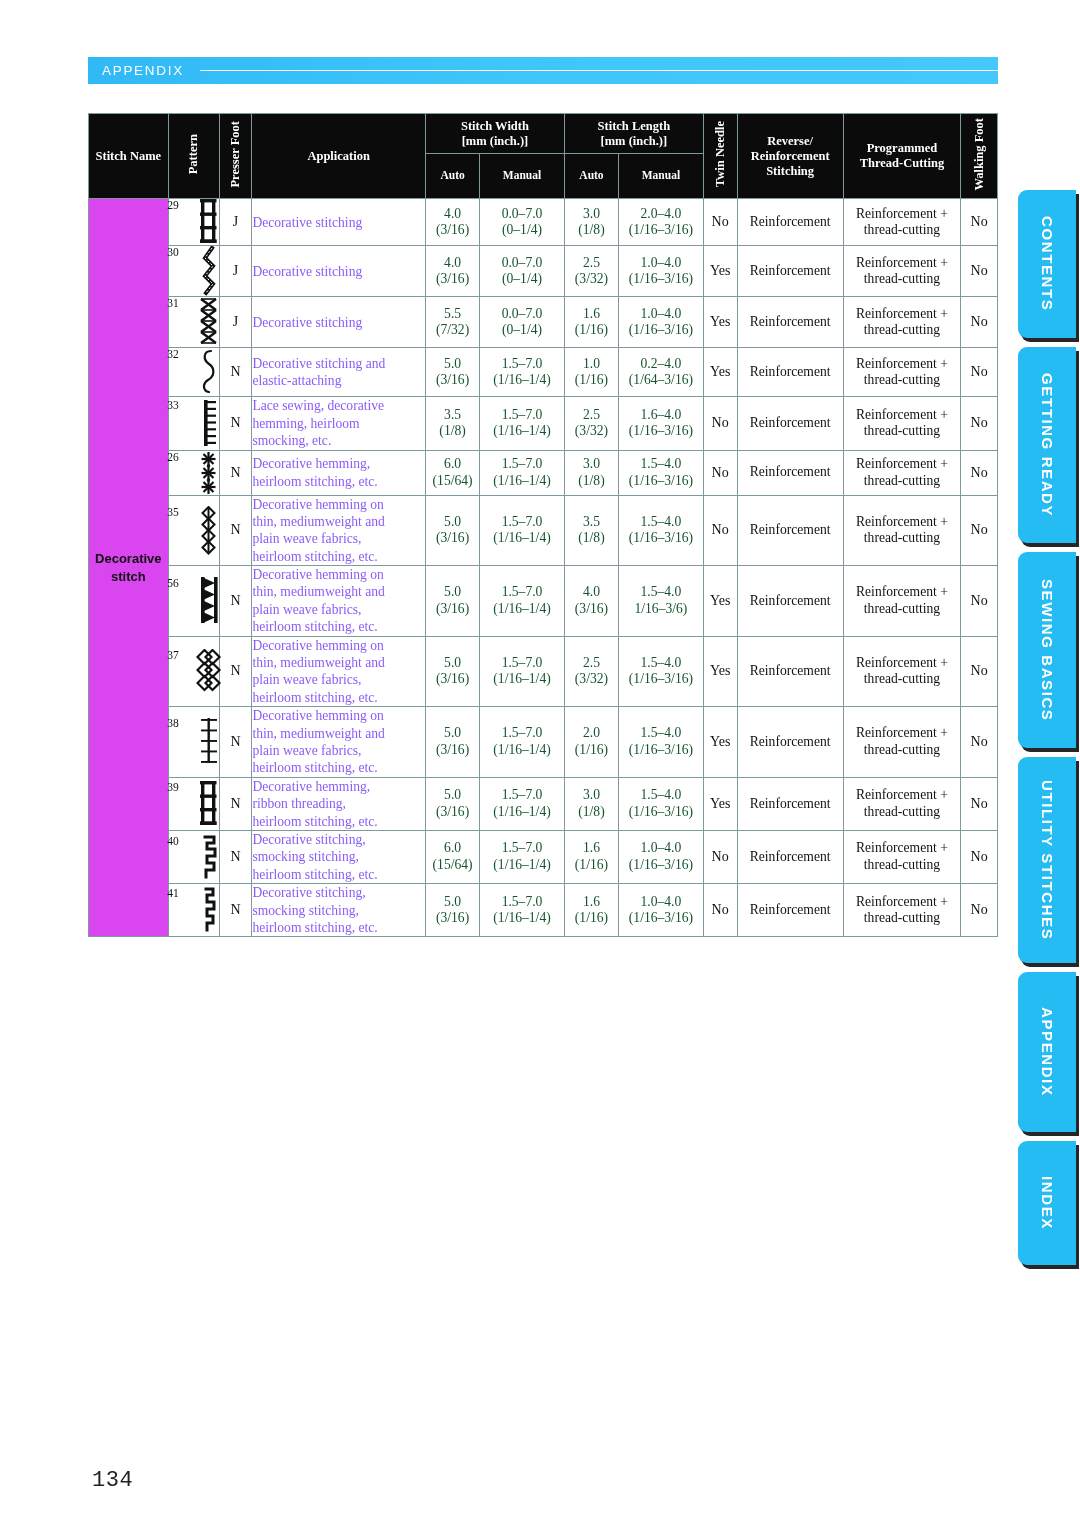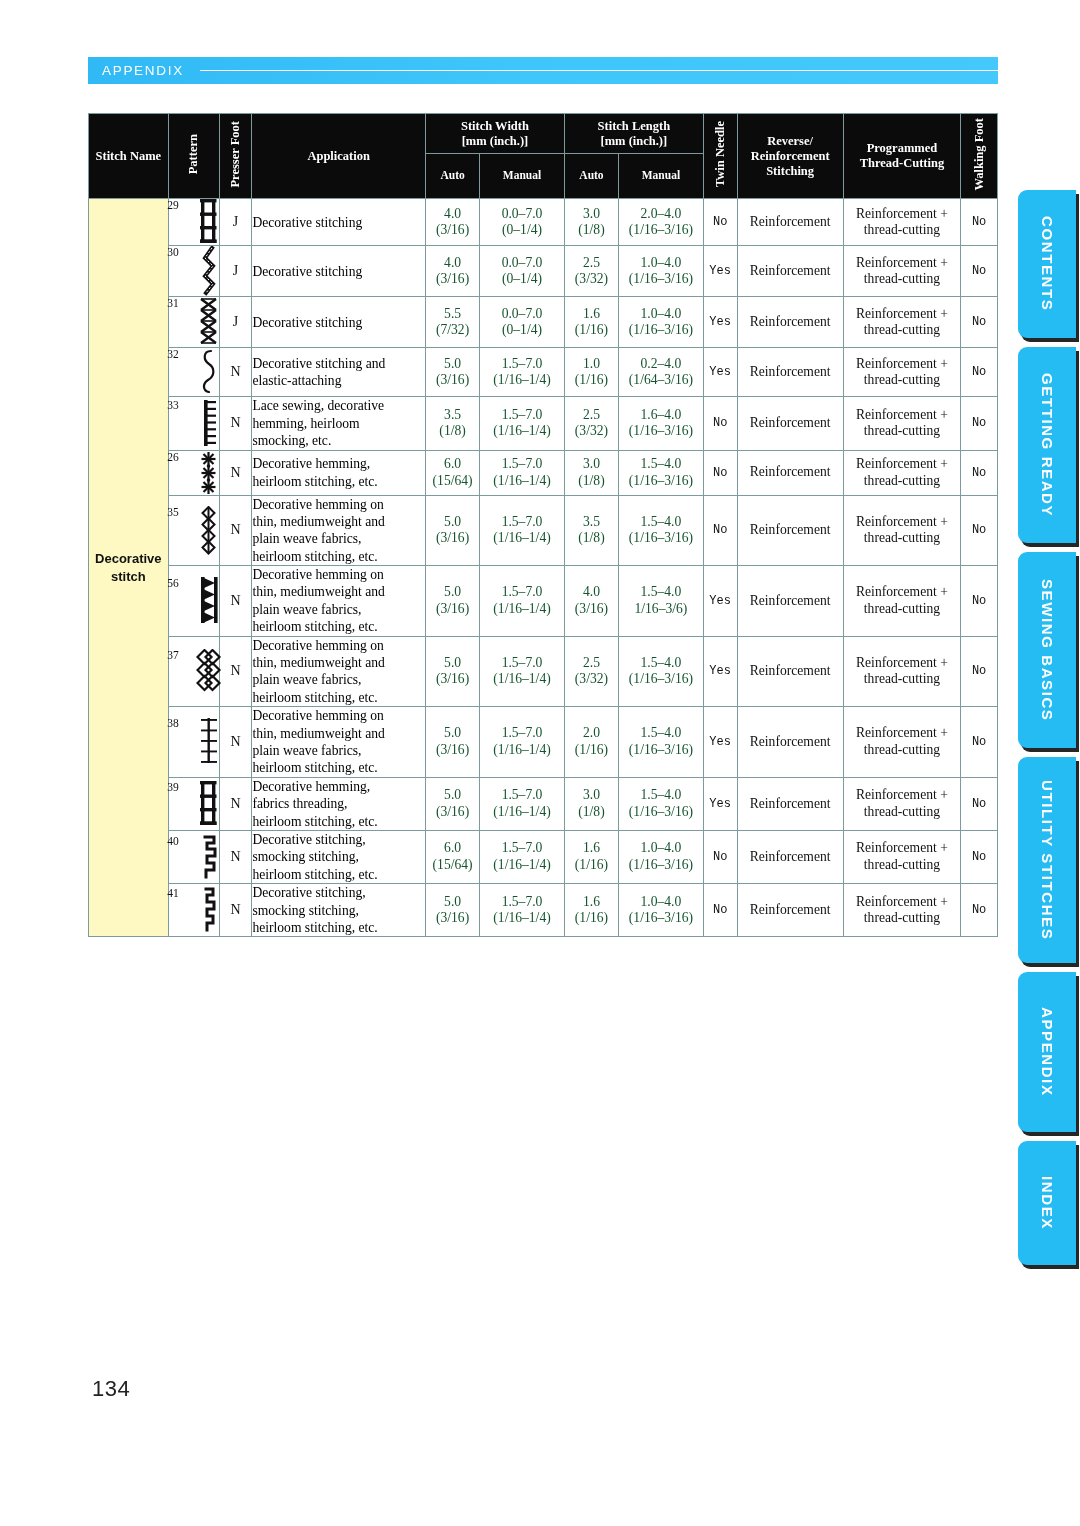--- a/index.html
+++ b/index.html
@@ -29,22 +29,22 @@
     font-weight:400;
   }
   .header-band .rule {
     flex:1; height:1.6px; background:#ffffff;
     margin-left:16px; margin-right:0px;
   }
 
   
   .page-number {
     position:absolute;
-    left:92px; top:1376px;
-    font-family:Liberation Sans, sans-serif;
+    left:92px; top:1468px;
+    font-family:Liberation Mono, monospace;
     font-size:22px;
     color:#222;
     letter-spacing:0.5px;
   }
 
   
   .side-tabs {
     position:absolute;
     left:1018px; top:190px;
     width:58px;
@@ -120,21 +120,21 @@
   col.c-wauto     { width:53px; }
   col.c-wman      { width:83px; }
   col.c-lauto     { width:53px; }
   col.c-lman      { width:83px; }
   col.c-twin      { width:33px; }
   col.c-rev       { width:104px; }
   col.c-prog      { width:115px; }
   col.c-walk      { width:36px; }
 
   td.name-cell {
-    background:#fef9c3;
+    background:#d946ef;
     text-align:center;
     font-family:"Liberation Sans", sans-serif;
     font-weight:700;
     font-size:13px;
     line-height:1.35;
     color:#111;
   }
   td.pattern-cell {
     position:relative;
     height:100%;
@@ -159,35 +159,35 @@
     font-family:"Liberation Serif", serif;
     font-size:14px;
     color:#111;
   }
   td.app-cell {
     text-align:left;
     font-family:"Liberation Serif", serif;
     font-size:13.6px;
     line-height:1.28;
     padding:3px 5px 3px 7px;
-    color:#000000;
+    color:#8b5cf6;
   }
   td.num-cell {
     text-align:center;
     font-family:"Liberation Serif", serif;
     font-size:13.6px;
     line-height:1.22;
     color:#14532d;
     padding:3px 1px;
   }
   td.num-cell .sub-val { display:block; }
   td.small-cell {
     text-align:center;
-    font-family:Liberation Mono, monospace;
-    font-size:12px;
+    font-family:Liberation Serif, serif;
+    font-size:14px;
     color:#111;
   }
   td.text-cell {
     text-align:center;
     font-family:"Liberation Serif", serif;
     font-size:13.6px;
     line-height:1.22;
     color:#111;
     padding:3px 2px;
   }
@@ -758,21 +758,21 @@
                   <rect x="4" y="27" width="16.5" height="3.4" fill="#111"></rect>
                   <rect x="4" y="40.5" width="16.5" height="3.4" fill="#111"></rect>
                   <rect x="4" y="40.6" width="16.5" height="3.4" fill="#111"></rect>
                 </svg>
               </span>
             </div>
           </td>
           <td class="foot-cell">N</td>
           <td class="app-cell">
             <div>Decorative hemming,</div>
-            <div>fabrics threading,</div>
+            <div>ribbon threading,</div>
             <div>heirloom stitching, etc.</div>
           </td>
           <td class="num-cell">
             <span class="sub-val">5.0</span>
             <span class="sub-val">(3/16)</span>
           </td>
           <td class="num-cell">
             <span class="sub-val">1.5–7.0</span>
             <span class="sub-val">(1/16–1/4)</span>
           </td>

